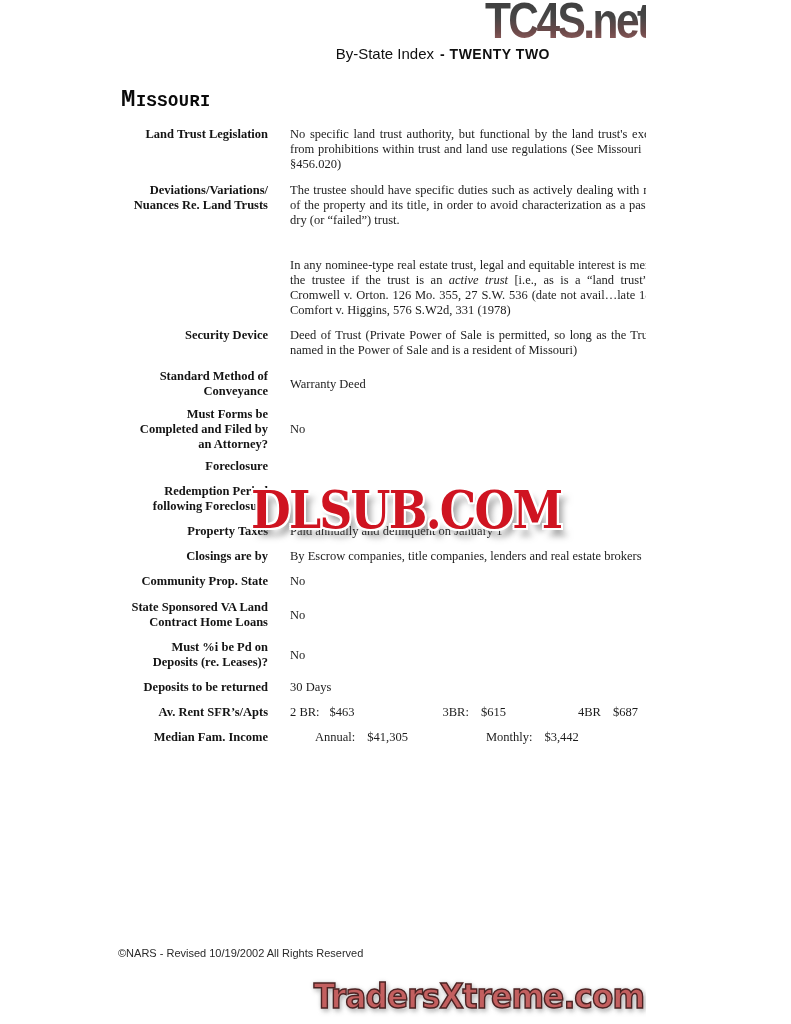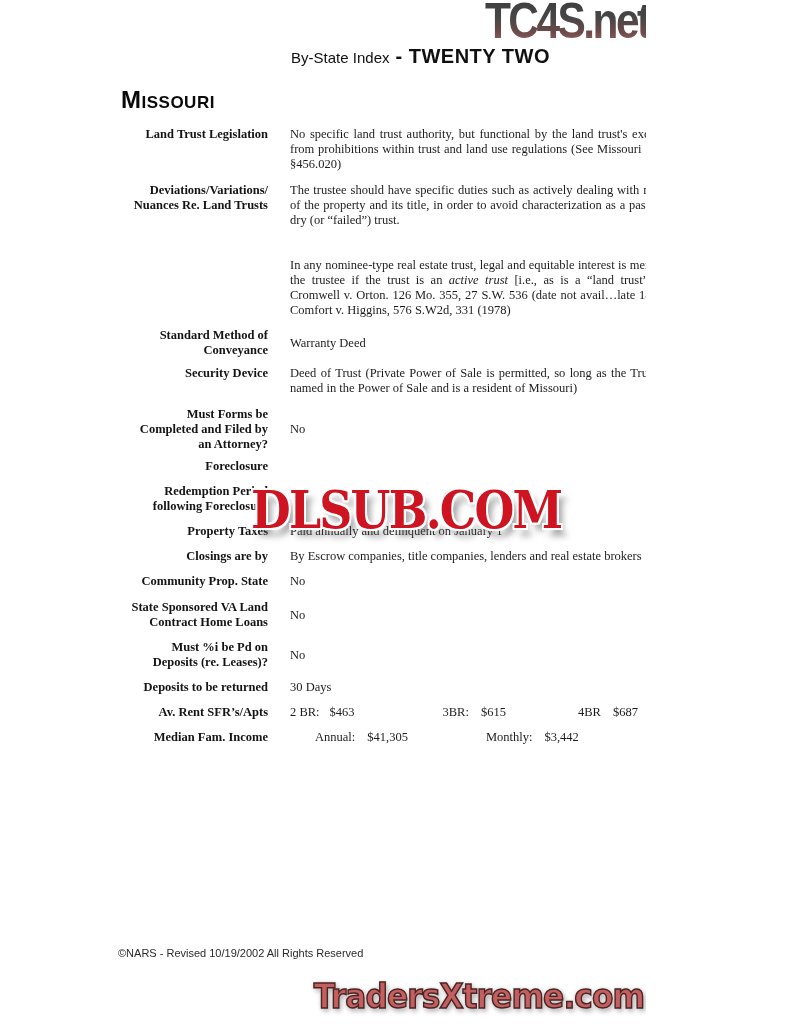--- a/index.html
+++ b/index.html
@@ -36,30 +36,30 @@
     position: absolute;
     top: 45px;
     right: 96px;
     font-family: "Liberation Sans", sans-serif;
     font-size: 15px;
     color: #101010;
     white-space: nowrap;
   }
   .index-line b {
     margin-left: 6px;
-    font-size: 20px;
+    font-size: 14px;
     letter-spacing: 0.5px;
   }
 
   
   .state-title {
     position: absolute;
     top: 86px;
     left: 121px;
-    font-family: Liberation Sans, sans-serif;
+    font-family: Liberation Mono, monospace;
     font-weight: bold;
     font-size: 24px;
     font-variant: small-caps;
     letter-spacing: 0.5px;
     color: #0a0a0a;
   }
 
   
   .content {
     position: absolute;
@@ -189,31 +189,31 @@
       <div class="label">
         <span>Deviations/Variations/</span>
         <span>Nuances Re. Land Trusts</span>
       </div>
       <div class="value">
         <p>The trustee should have specific duties such as actively dealing with matters of the property and its title, in order to avoid characterization as a passive or dry (or “failed”) trust.</p>
         <p><span>In any nominee-type real estate trust, legal and equitable interest is merged in the trustee if the trust is an </span><i>active trust</i><span> [i.e., as is a “land trust”]. See Cromwell v. Orton. 126 Mo. 355, 27 S.W. 536 (date not avail…late 1800’s); Comfort v. Higgins, 576 S.W2d, 331 (1978)</span></p>
       </div>
     </div>
 
-    <div class="row vc mb8">
-      <div class="label">
-        <span>Standard Method of</span>
-        <span>Conveyance</span>
-      </div>
-      <div class="value">Warranty Deed</div>
-    </div>
-
     <div class="row mb11">
       <div class="label">Security Device</div>
       <div class="value">Deed of Trust (Private Power of Sale is permitted, so long as the Trustee is named in the Power of Sale and is a resident of Missouri)</div>
+    </div>
+
+    <div class="row vc mb8">
+      <div class="label">
+        <span>Standard Method of</span>
+        <span>Conveyance</span>
+      </div>
+      <div class="value">Warranty Deed</div>
     </div>
 
     <div class="row vc mb7">
       <div class="label">
         <span>Must Forms be</span>
         <span>Completed and Filed by</span>
         <span>an Attorney?</span>
       </div>
       <div class="value">No</div>
     </div>

